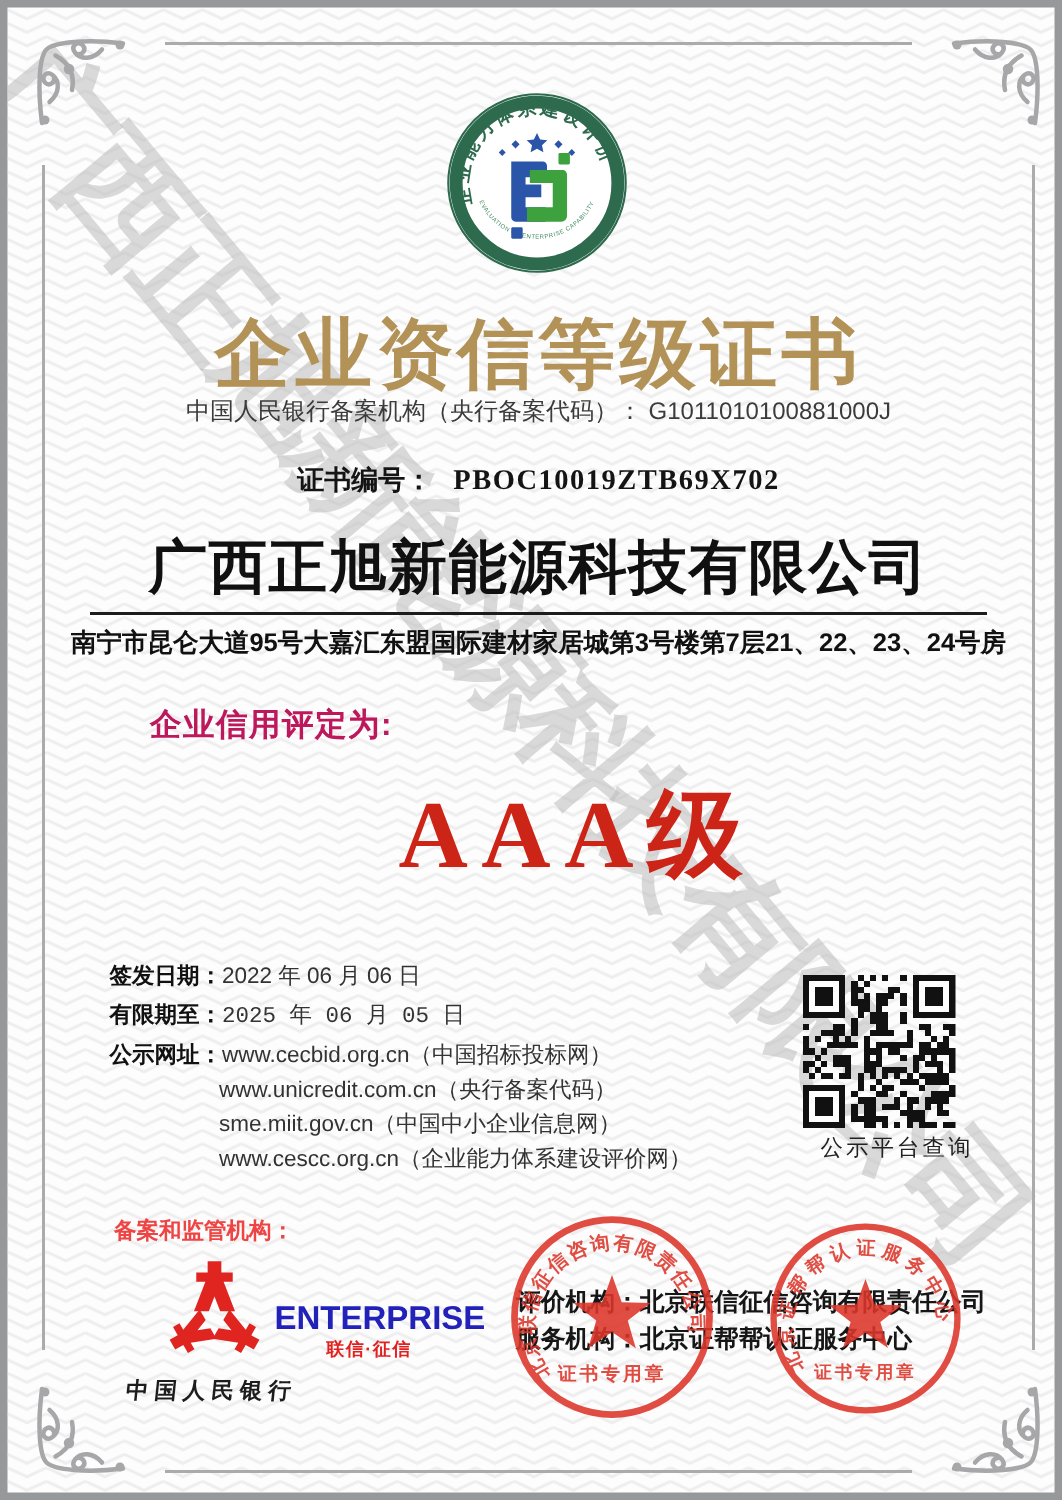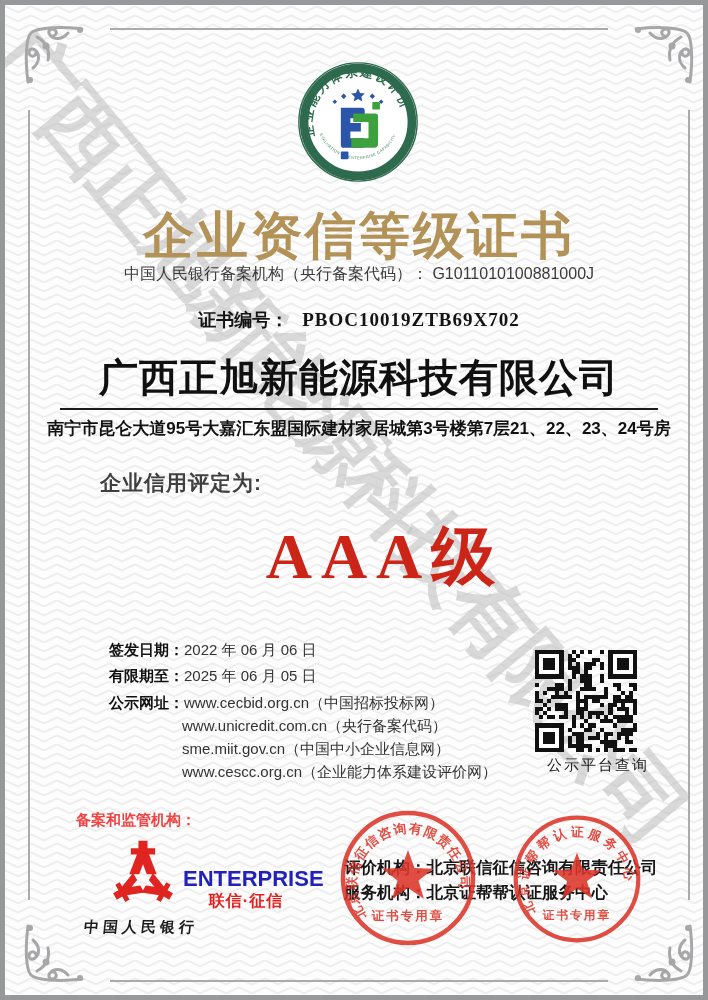--- a/index.html
+++ b/index.html
@@ -26,37 +26,37 @@
     font-size:16px;color:#3b3b3b;}
   .certno{left:0;top:303px;width:708px;text-align:center;font-size:18px;
     font-weight:700;color:#141414;}
   .certno .num{font-family:"Liberation Serif",serif;font-size:19px;margin-left:14px;letter-spacing:1px;}
   .company{left:0;top:346px;width:708px;text-align:center;
     font-family:"Liberation Serif",serif;font-size:39px;font-weight:700;
     color:#101010;letter-spacing:1px;}
   .rule{left:55px;top:403px;width:598px;height:2px;background:#1c1c1c;}
   .address{left:0;top:412px;width:708px;text-align:center;
     font-size:17px;font-weight:700;color:#111;}
-  .rating-label{left:95px;top:464px;font-size:21px;font-weight:700;color:#404040;letter-spacing:1px;}
+  .rating-label{left:95px;top:464px;font-size:21px;font-weight:700;color:#be185d;letter-spacing:1px;}
   .rating-value{left:0;top:508px;width:708px;text-align:center;padding-left:52px;box-sizing:border-box;
     font-family:"Liberation Serif",serif;font-size:64px;font-weight:700;
     color:#cc2417;letter-spacing:9px;}
-  .inforow{position:absolute;left:68px;font-size:15px;color:#222;z-index:3;white-space:nowrap;margin-left:36px;}
+  .inforow{position:absolute;left:68px;font-size:15px;color:#222;z-index:3;white-space:nowrap;}
   .inforow .lbl{font-weight:700;color:#111;}
   .inforow .val{color:#333;}
   .site-cont{left:141px;}
   .qr-box{left:530px;top:645px;width:102px;height:102px;}
   .qr-caption{left:518px;top:751px;width:126px;text-align:right;font-size:15px;color:#222;letter-spacing:2px;}
   .regulator-label{left:71px;top:806px;font-size:15px;font-weight:700;color:#ef4444;}
   .pboc-logo{left:100px;top:831px;width:76px;height:84px;}
   .pboc-name{left:72px;top:913px;width:128px;text-align:center;font-size:15px;font-weight:700;
     color:#1d1d1d;letter-spacing:4px;font-family:"Liberation Serif",serif;transform:skewX(-6deg);}
   .uc-en{left:178px;top:861px;width:120px;font-size:22px;font-weight:800;color:#2222bb;
     letter-spacing:0px;font-family:"Liberation Sans",sans-serif;}
-  .uc-cn{left:186px;top:886px;width:110px;text-align:center;font-size:16px;font-weight:700;color:#e31f1f;letter-spacing:1px;}
+  .uc-cn{left:186px;top:886px;width:110px;text-align:center;font-size:12px;font-weight:700;color:#e31f1f;letter-spacing:1px;}
   .eval-line{left:339px;top:852px;font-size:16.5px;font-weight:700;color:#161616;white-space:nowrap;}
   .serv-line{left:339px;top:877px;font-size:16.5px;font-weight:700;color:#161616;white-space:nowrap;}
   .stamp{position:absolute;z-index:4;opacity:0.88;}
   .stamp-left{left:333px;top:803px;}
   .stamp-right{left:506px;top:808px;}
 </style>
 </head>
 <body>
 
 <div class="page">
@@ -163,21 +163,21 @@
   <div class="content company" style="position:absolute;">广西正旭新能源科技有限公司</div>
   <div class="content rule" style="position:absolute;"></div>
   <div class="content address" style="position:absolute;">南宁市昆仑大道95号大嘉汇东盟国际建材家居城第3号楼第7层21、22、23、24号房</div>
 
   <div class="content rating-label" style="position:absolute;">企业信用评定为:</div>
   <div class="content rating-value" style="position:absolute;">AAA级</div>
 
   <div class="inforow" style="top:636px;">
     <span class="lbl">签发日期：</span><span class="val">2022 年 06 月 06 日</span>
   </div>
-  <div class="inforow" style="top:662px;">
+  <div class="inforow" style="top:662px;font-family:Liberation Mono, monospace;">
     <span class="lbl">有限期至：</span><span class="val">2025 年 06 月 05 日</span>
   </div>
   <div class="inforow" style="top:689px;">
     <span class="lbl">公示网址：</span><span class="val">www.cecbid.org.cn（中国招标投标网）</span>
   </div>
   <div class="inforow site-cont" style="top:712px;">
     <span class="val">www.unicredit.com.cn（央行备案代码）</span>
   </div>
   <div class="inforow site-cont" style="top:758px;">
     <span class="val">www.cescc.org.cn（企业能力体系建设评价网）</span>

